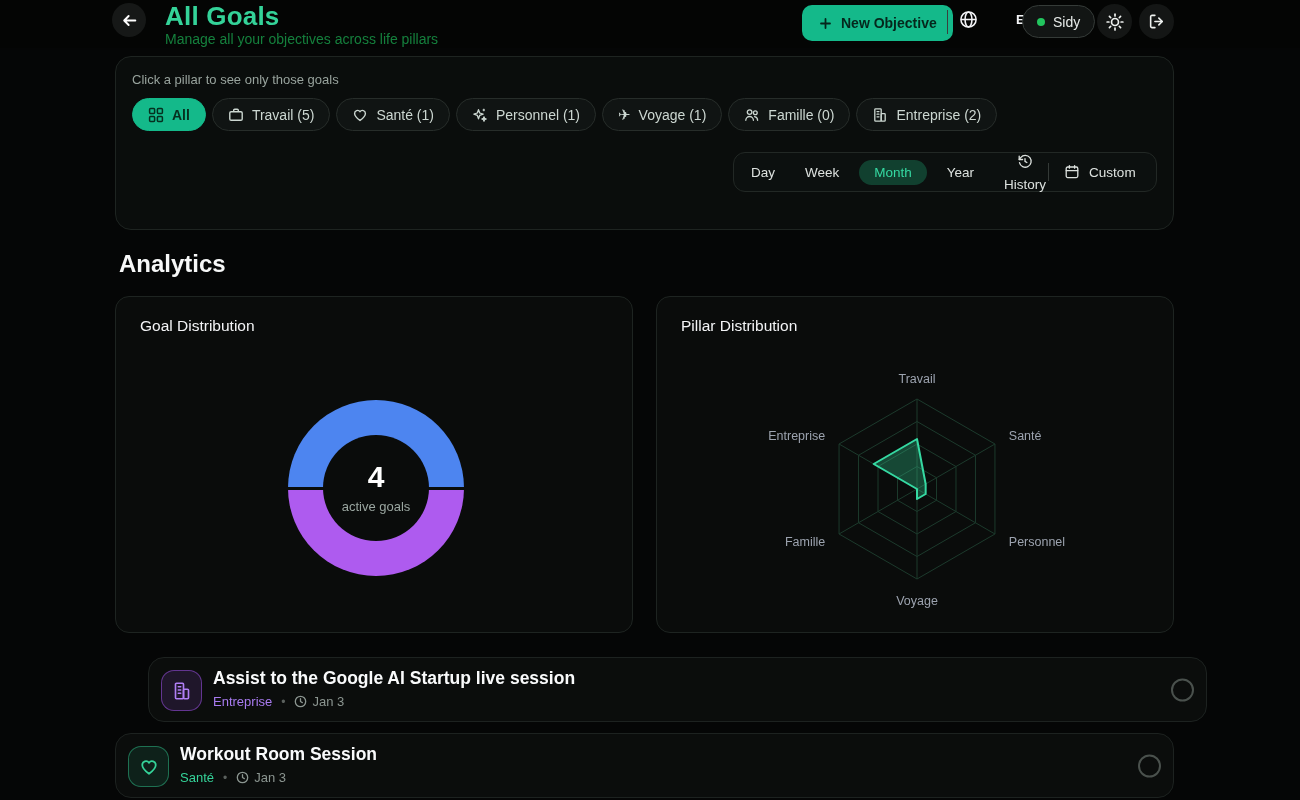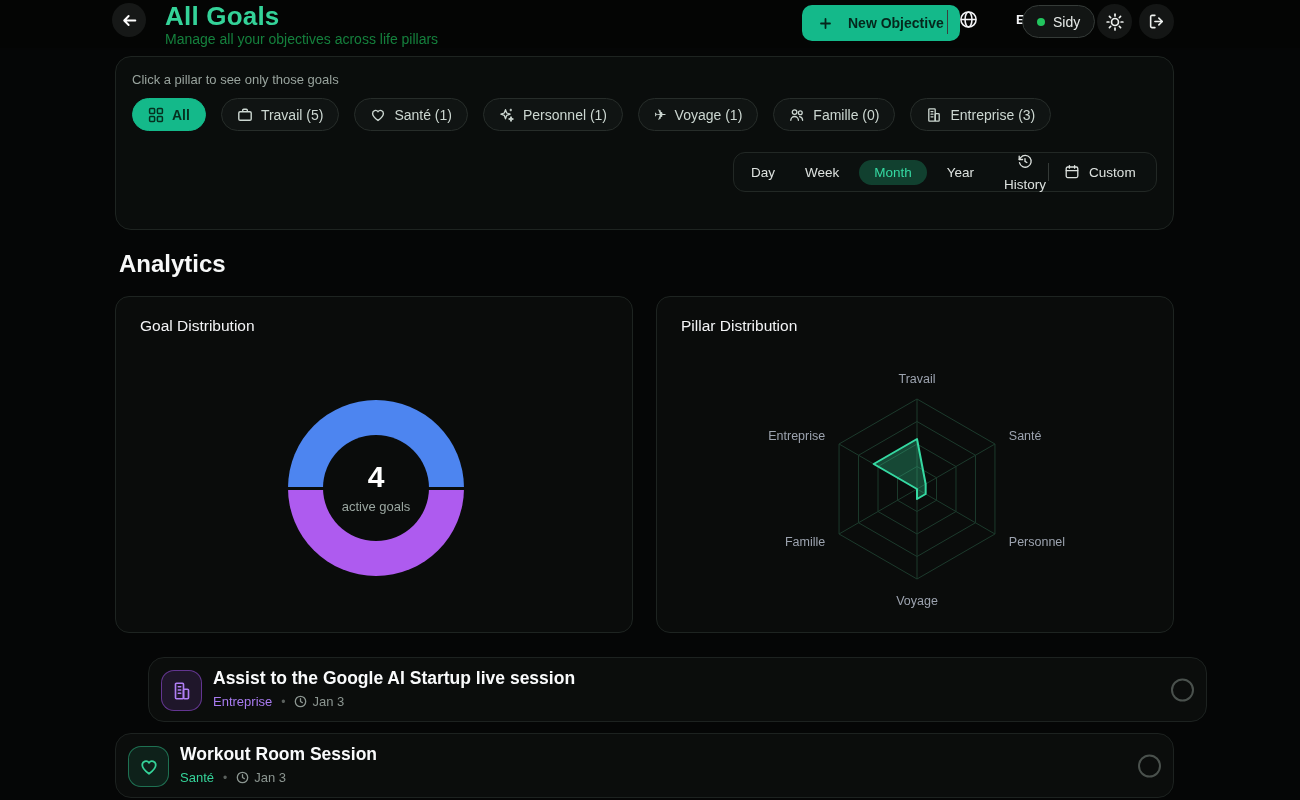--- a/index.html
+++ b/index.html
@@ -9,36 +9,36 @@
     background: #050606; overflow: hidden;
     font-family: "Liberation Sans", sans-serif; color: #e5e7eb;
   }
   
   .header { position:absolute; left:0; top:0; width:1300px; height:48px; background:#040504; z-index:20; }
   .back-btn { position:absolute; left:112px; top:3px; width:34px; height:34px; border-radius:50%;
     background:#161817; display:flex; align-items:center; justify-content:center; cursor:pointer; }
   .page-title { position:absolute; left:165px; top:1px; font-size:26px; font-weight:bold; color:#34d399; letter-spacing:.2px; }
   .page-subtitle { position:absolute; left:165px; top:31px; font-size:14px; color:#15803d; }
   .new-obj-btn { position:absolute; left:802px; top:5px; height:36px; padding:0 16px; border-radius:10px;
-    background:#14b98a; color:#05271c; font-size:14px; font-weight:bold; display:flex; align-items:center; gap:15px; cursor:pointer; }
+    background:#14b98a; color:#05271c; font-size:14px; font-weight:bold; display:flex; align-items:center; gap:8px; cursor:pointer; }
   .hdr-divider { position:absolute; left:947px; top:10px; width:1px; height:24px; background:#3a403d; }
   .lang-wrap { position:absolute; left:959px; top:10px; display:flex; align-items:center; gap:7px; color:#f3f4f6; cursor:pointer; }
   .lang-label { font-size:13px; font-weight:bold; letter-spacing:.5px;padding-left:31px; }
   .user-pill { position:absolute; left:1022px; top:5px; height:33px; padding:0 14px; border-radius:17px;
     background:#121514; border:1px solid #353b38; display:flex; align-items:center; gap:8px; cursor:pointer; }
   .user-dot { width:8px; height:8px; border-radius:50%; background:#22c55e; }
   .user-name { font-size:14px; color:#e7ebe9; }
   .hdr-circle { position:absolute; top:4px; width:35px; height:35px; border-radius:50%; background:#141615;
     display:flex; align-items:center; justify-content:center; cursor:pointer; color:#eef1ef; }
   .gear-pos { left:1097px; } .logout-pos { left:1139px; }
   
   .filter-card { position:absolute; left:115px; top:56px; width:1059px; height:174px;
     background:#0a0d0c; border:1px solid #1e2421; border-radius:16px; }
   .filter-hint { position:absolute; left:16px; top:15px; font-size:13px; color:#98a39d; }
-  .pill-row { position:absolute; left:16px; top:41px; display:flex; gap:15px;align-items:center; }
+  .pill-row { position:absolute; left:16px; top:41px; display:flex; gap:6px;align-items:center; }
   .pill { height:33px; padding:0 15px; border-radius:17px; background:#101413; border:1px solid #272d2a;
     color:#ccd7d1; font-size:14px; display:flex; align-items:center; gap:8px; cursor:pointer; white-space:nowrap; }
   .pill.active { background:#14b98a; border-color:#14b98a; color:#05301f; font-weight:bold; }
   .pill .picon { display:flex; align-items:center; }
   .range-bar { position:absolute; right:16px; top:95px; width:424px; height:40px; border-radius:12px;
     background:#0c100f; border:1px solid #222825; display:flex; align-items:center; padding:0 17px; }
   .range-item { font-size:13.5px; color:#dde2df; margin-right:30px; cursor:pointer; }
   .range-item.selected { background:#11402f; color:#35d9a2; padding:5px 15px; border-radius:14px; margin-right:20px; margin-left:-10px; }
   .range-history { display:flex; align-items:center; gap:8px; font-size:13.5px; color:#dde2df; cursor:pointer;flex-direction:column; }
   .range-divider { width:1px; height:18px; background:#343a37; margin:0 15px 0 2px; }
@@ -200,21 +200,21 @@
         <span>Famille (0)</span>
       </div>
       <div class="pill">
         <span class="picon">
           <svg width="16" height="16" viewBox="0 0 16 16" fill="none" stroke="currentColor" stroke-width="1.3" stroke-linecap="round">
             <rect x="2.8" y="1.8" width="6.4" height="12.4" rx=".8"></rect>
               <rect x="9.2" y="6.6" width="4" height="7.6" rx=".8"></rect>
             <path d="M5 4.6h2M5 7.2h2M5 9.8h2" stroke-width="1.2"></path>
           </svg>
         </span>
-        <span>Entreprise (3)</span>
+        <span>Entreprise (2)</span>
       </div>
     </div>
 
     <div class="range-bar">
       <span class="range-item">Day</span>
       <span class="range-item">Week</span>
       <span class="range-item selected">Month</span>
       <span class="range-item">Year</span>
       <span class="range-history">
         <span>

